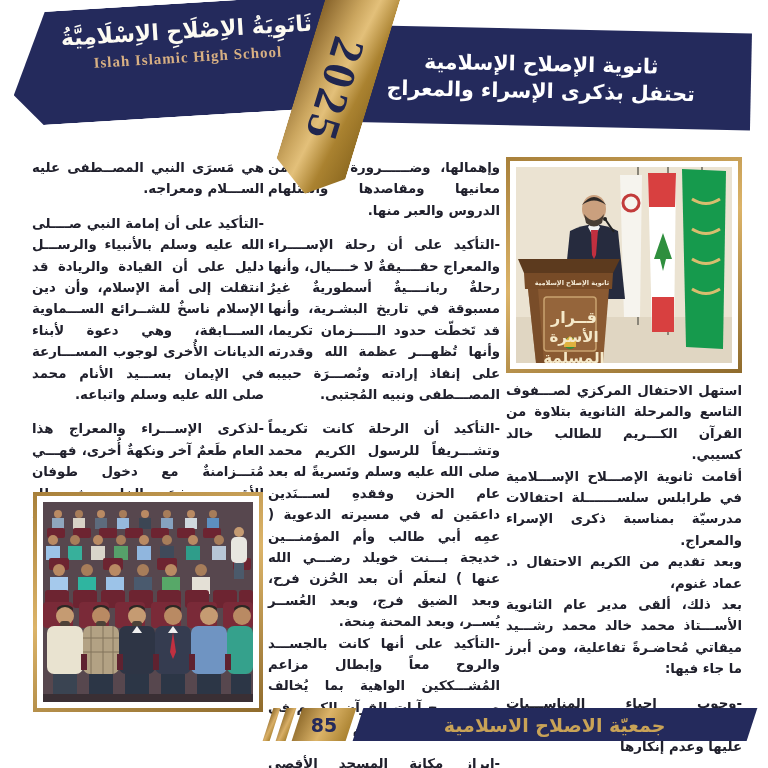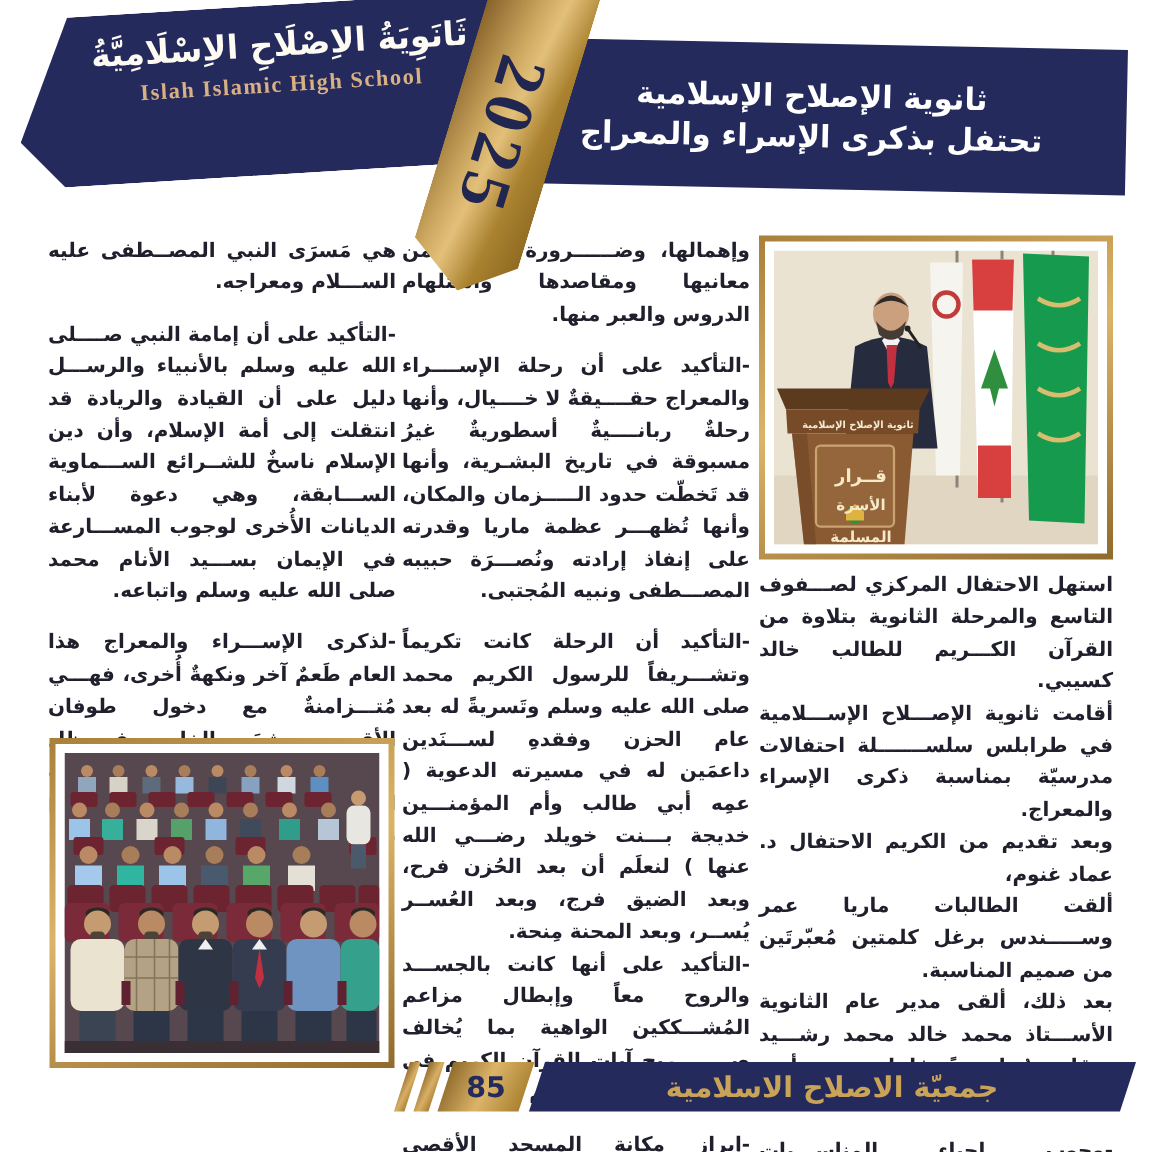--- a/index.html
+++ b/index.html
@@ -41,22 +41,22 @@
   .frame{box-sizing:border-box;padding:4px;margin:0;
     background:linear-gradient(160deg,#a8803a,#dcb469 45%,#8f6b2c);}
   .frame-inner{background:#fff;padding:6px;position:relative;}
   .photo1-fig{width:236px;height:216px;margin:0 0 7px 0;position:relative;}
   .photo2-fig{position:absolute;left:33px;top:492px;width:230px;height:220px;z-index:2;}
   .frame svg{display:block;}
 
   .pod-text{position:absolute;text-align:center;direction:rtl;color:#fff;
     font-weight:700;pointer-events:none;}
   .pod-top{left:18px;top:116px;width:88px;font-size:6.5px;line-height:13px;color:#f3ead6;}
-  .pod-l1{left:38px;top:146px;width:52px;font-size:12px;color:#f5e9c9;}
-  .pod-l2{left:28px;top:166px;width:72px;font-size:10px;color:#f5e9c9;}
+  .pod-l1{left:38px;top:146px;width:52px;font-size:16px;color:#f5e9c9;}
+  .pod-l2{left:28px;top:166px;width:72px;font-size:15px;color:#f5e9c9;}
 
   
   .f-slash{position:absolute;top:708px;height:33px;z-index:3;
     transform:skewX(-18deg);background:linear-gradient(100deg,#8f6b2c,#d9af67 55%,#a9812f);}
   .f-slash.s1{left:268px;width:7px;}
   .f-slash.s2{left:281px;width:10px;}
   .f-badge{position:absolute;left:297px;top:708px;width:54px;height:33px;z-index:3;
     transform:skewX(-18deg);
     background:linear-gradient(100deg,#8f6b2c,#dcb469 50%,#a9812f);
     display:flex;align-items:center;justify-content:center;}
@@ -130,28 +130,27 @@
           </g>
         </svg>
         <div class="pod-text pod-top">ثانوية الإصلاح الإسلامية</div>
         <div class="pod-text pod-l1">قــرار</div>
         <div class="pod-text pod-l2">الأسرة المسلمة</div>
       </div>
     </figure>
     <p>استهل الاحتفال المركزي لصـــفوف التاسع والمرحلة الثانوية بتلاوة من القرآن الكـــريم للطالب خالد كسيبي.</p>
     <p>أقامت ثانوية الإصـــلاح الإســـلامية في طرابلس سلســـــــلة احتفالات مدرسيّة بمناسبة ذكرى الإسراء والمعراج.</p>
     <p>وبعد تقديم من الكريم الاحتفال د. عماد غنوم،</p>
-    <p>ألقت الطالبات ماريا عمر وســـــندس برغل كلمتين مُعبّرتَين من صميم المناسبة.</p>
     <p>بعد ذلك، ألقى مدير عام الثانوية الأســـتاذ محمد خالد محمد رشـــيد ميقاتي مُحاضـرةً تفاعلية، ومن أبرز ما جاء فيها:</p>
     <p class="gap">-وجوب إحياء المناســـبات الإســـلامية وتســـــليط الأضواء عليها وعدم إنكارها</p>
   </section>
 
   <section class="col col-mid">
     <p>وإهمالها، وضــــــرورة الإفادة من معانيها ومقاصدها واستلهام الدروس والعبر منها.</p>
-    <p class="gap">-التأكيد على أن رحلة الإســــراء والمعراج حقــــيقةٌ لا خــــيال، وأنها رحلةٌ ربانــــيةٌ أسطوريةٌ غيرُ مسبوقة في تاريخ البشـرية، وأنها قد تَخطّت حدود الـــــزمان والمكان، وأنها تُظهـــر عظمة ماريا وقدرته على إنفاذ إرادته ونُصـــرَة حبيبه المصـــطفى ونبيه المُجتبى.</p>
+    <p class="gap">-التأكيد على أن رحلة الإســــراء والمعراج حقــــيقةٌ لا خــــيال، وأنها رحلةٌ ربانــــيةٌ أسطوريةٌ غيرُ مسبوقة في تاريخ البشـرية، وأنها قد تَخطّت حدود الـــــزمان تكريما، وأنها تُظهـــر عظمة الله وقدرته على إنفاذ إرادته ونُصـــرَة حبيبه المصـــطفى ونبيه المُجتبى.</p>
     <p class="gap">-التأكيد أن الرحلة كانت تكريماً وتشـــريفاً للرسول الكريم محمد صلى الله عليه وسلم وتَسريةً له بعد عام الحزن وفقدهِ لســـنَدين داعمَين له في مسيرته الدعوية ( عمِه أبي طالب وأم المؤمنـــين خديجة بـــنت خويلد رضـــي الله عنها ) لنعلَم أن بعد الحُزن فرح، وبعد الضيق فرج، وبعد العُســر يُســر، وبعد المحنة مِنحة.</p>
     <p>-التأكيد على أنها كانت بالجســـد والروح معاً وإبطال مزاعم المُشـــككين الواهية بما يُخالف صــــــــريح آيات القرآن الكريم في سورَتي الإسراء والنجم .</p>
     <p class="gap">-إبراز مكانة المسجد الأقصى المبارك كونه أولى القِبلَتَين وثاني المَســــجدين وثالث الحرمين الشـــريفين، وأن القدس الشـــريف</p>
   </section>
 
   <section class="col col-left">
     <p>هي مَسرَى النبي المصــطفى عليه الســـلام ومعراجه.</p>
     <p class="gap">-التأكيد على أن إمامة النبي صــــلى الله عليه وسلم بالأنبياء والرســـل دليل على أن القيادة والريادة قد انتقلت إلى أمة الإسلام، وأن دين الإسلام ناسخٌ للشــرائع الســـماوية الســـابقة، وهي دعوة لأبناء الديانات الأُخرى لوجوب المســـارعة في الإيمان بســـيد الأنام محمد صلى الله عليه وسلم واتباعه.</p>
     <p class="gap">-لذكرى الإســـراء والمعراج هذا العام طَعمٌ آخر ونكهةٌ أُخرى، فهـــي مُتـــزامنةٌ مع دخول طوفان الأقصــــى  شهَره الخامس في ظل حرب الإبادة الجماعية والمَحرقة البشــــعة التي ترتكبها إ□.رائي□ بحق المُســتصــفين في غزة.</p>
   </section>

